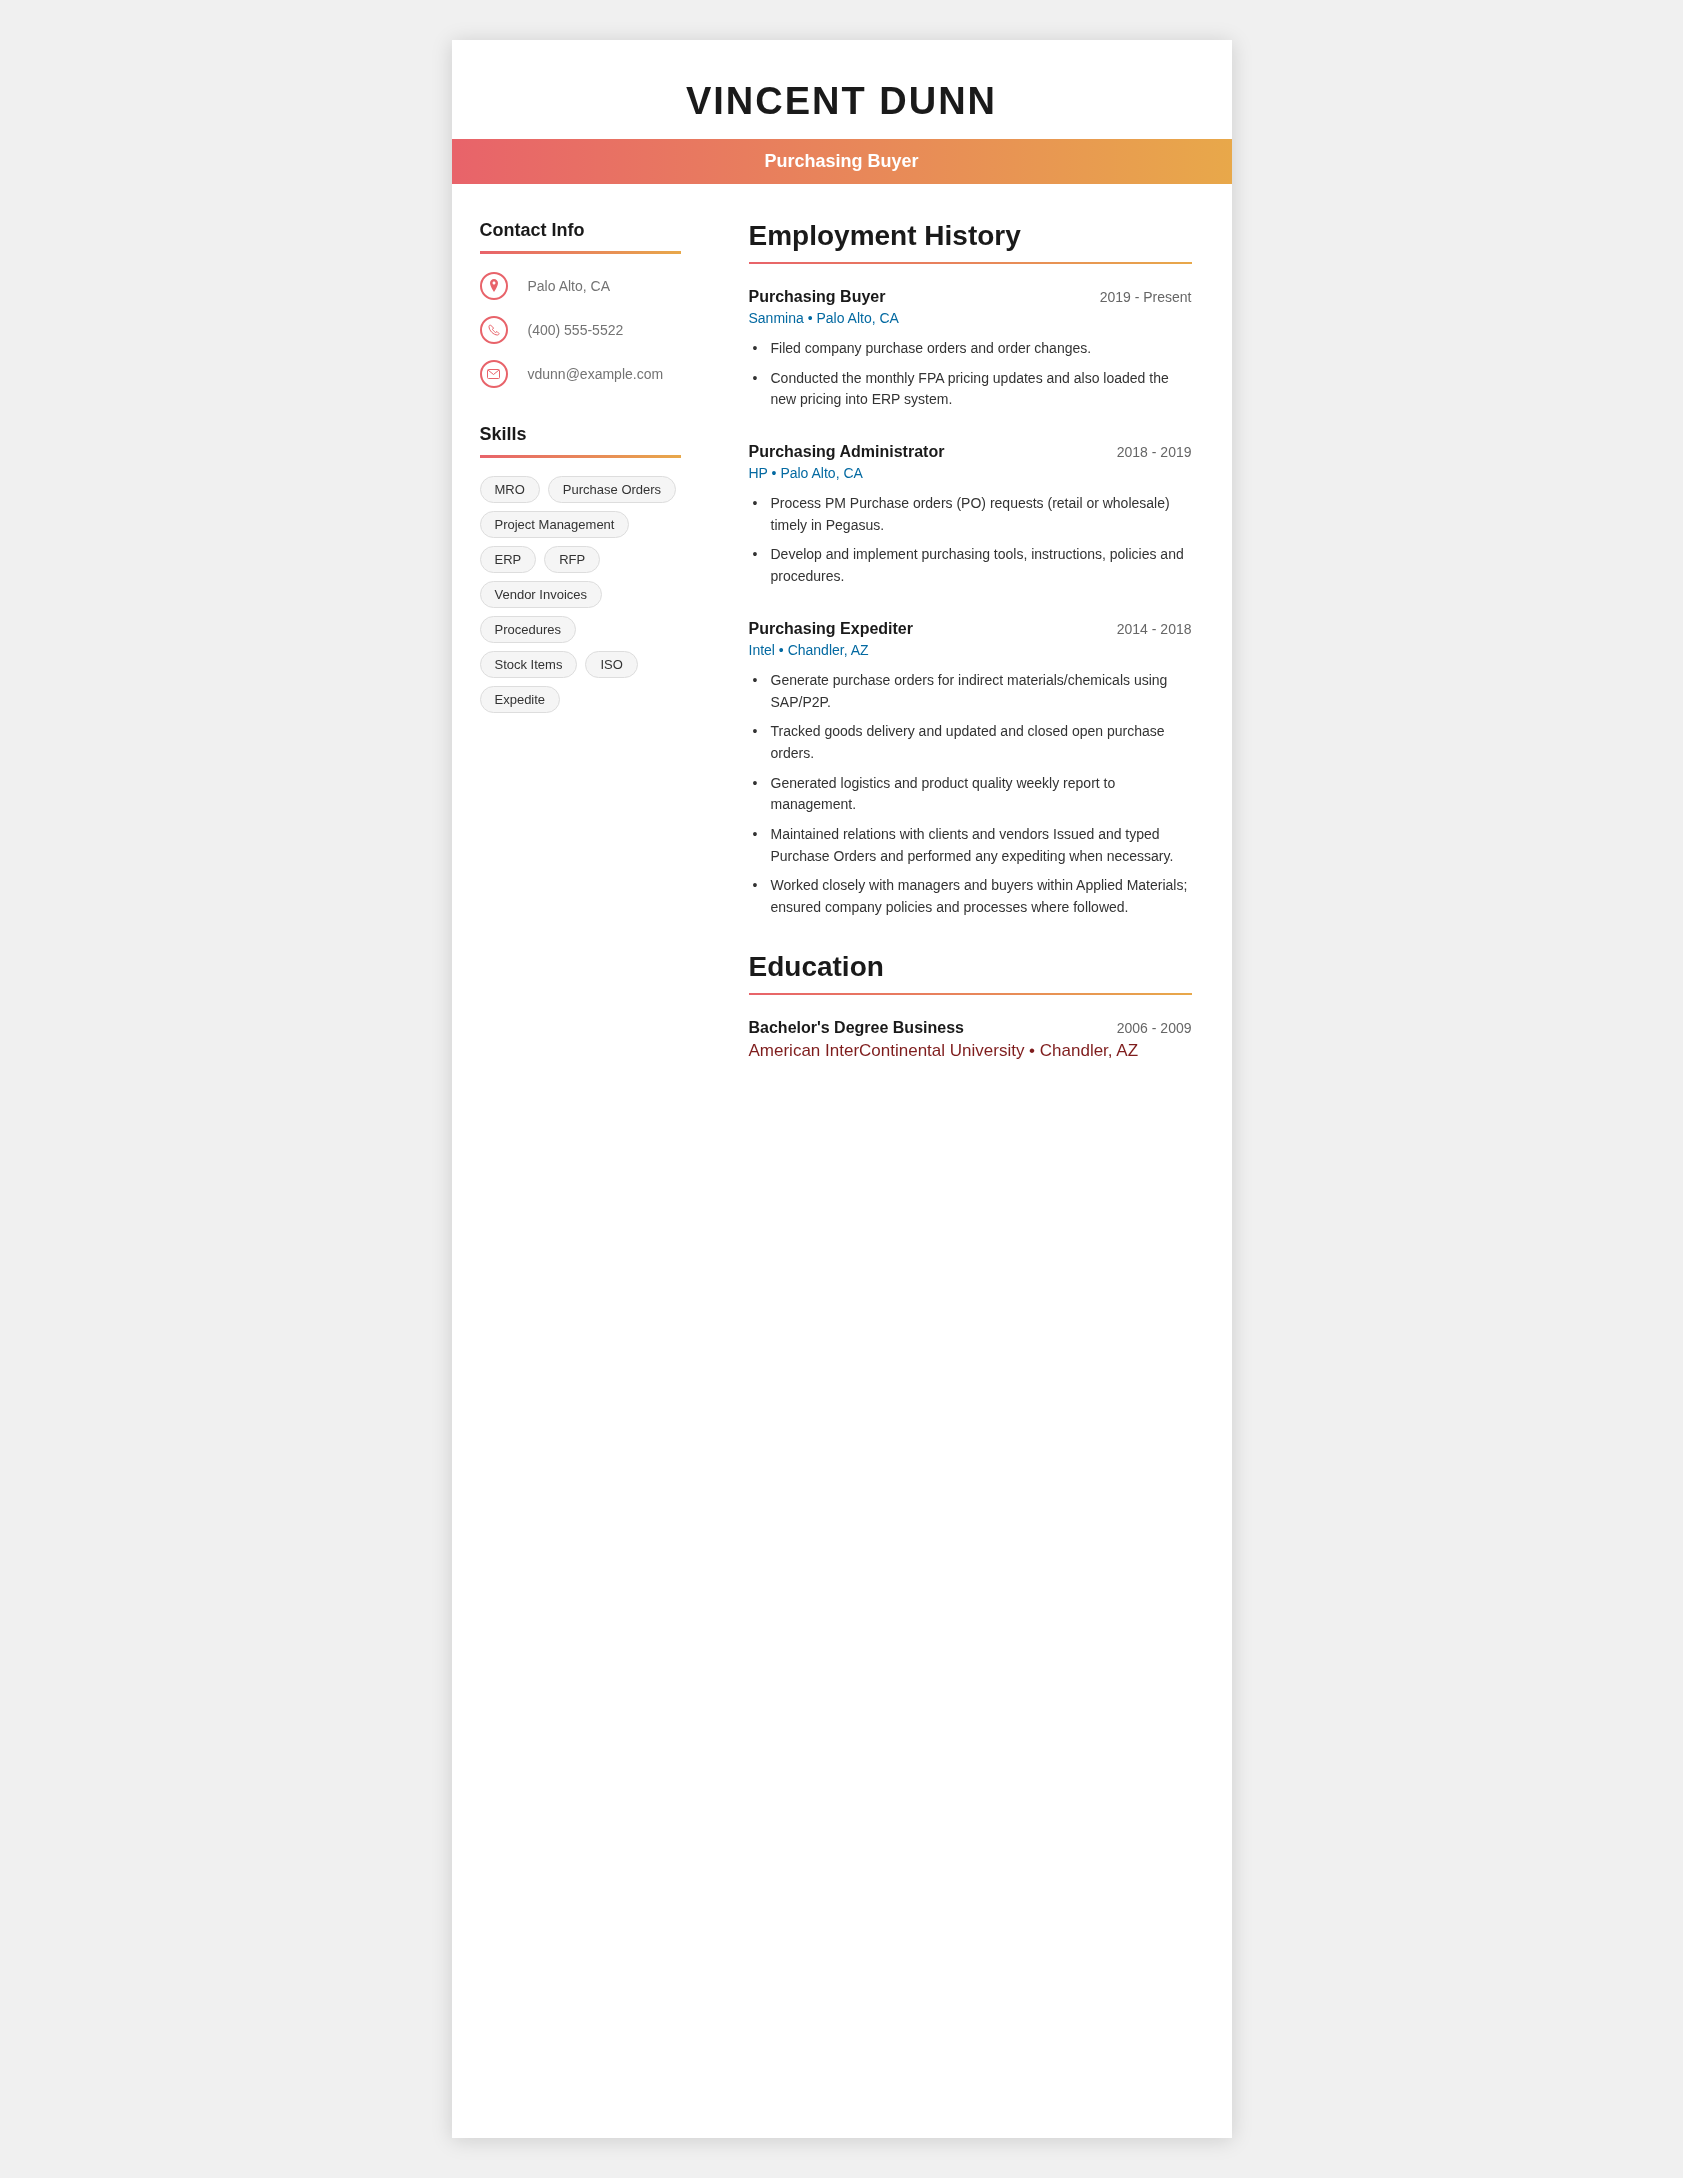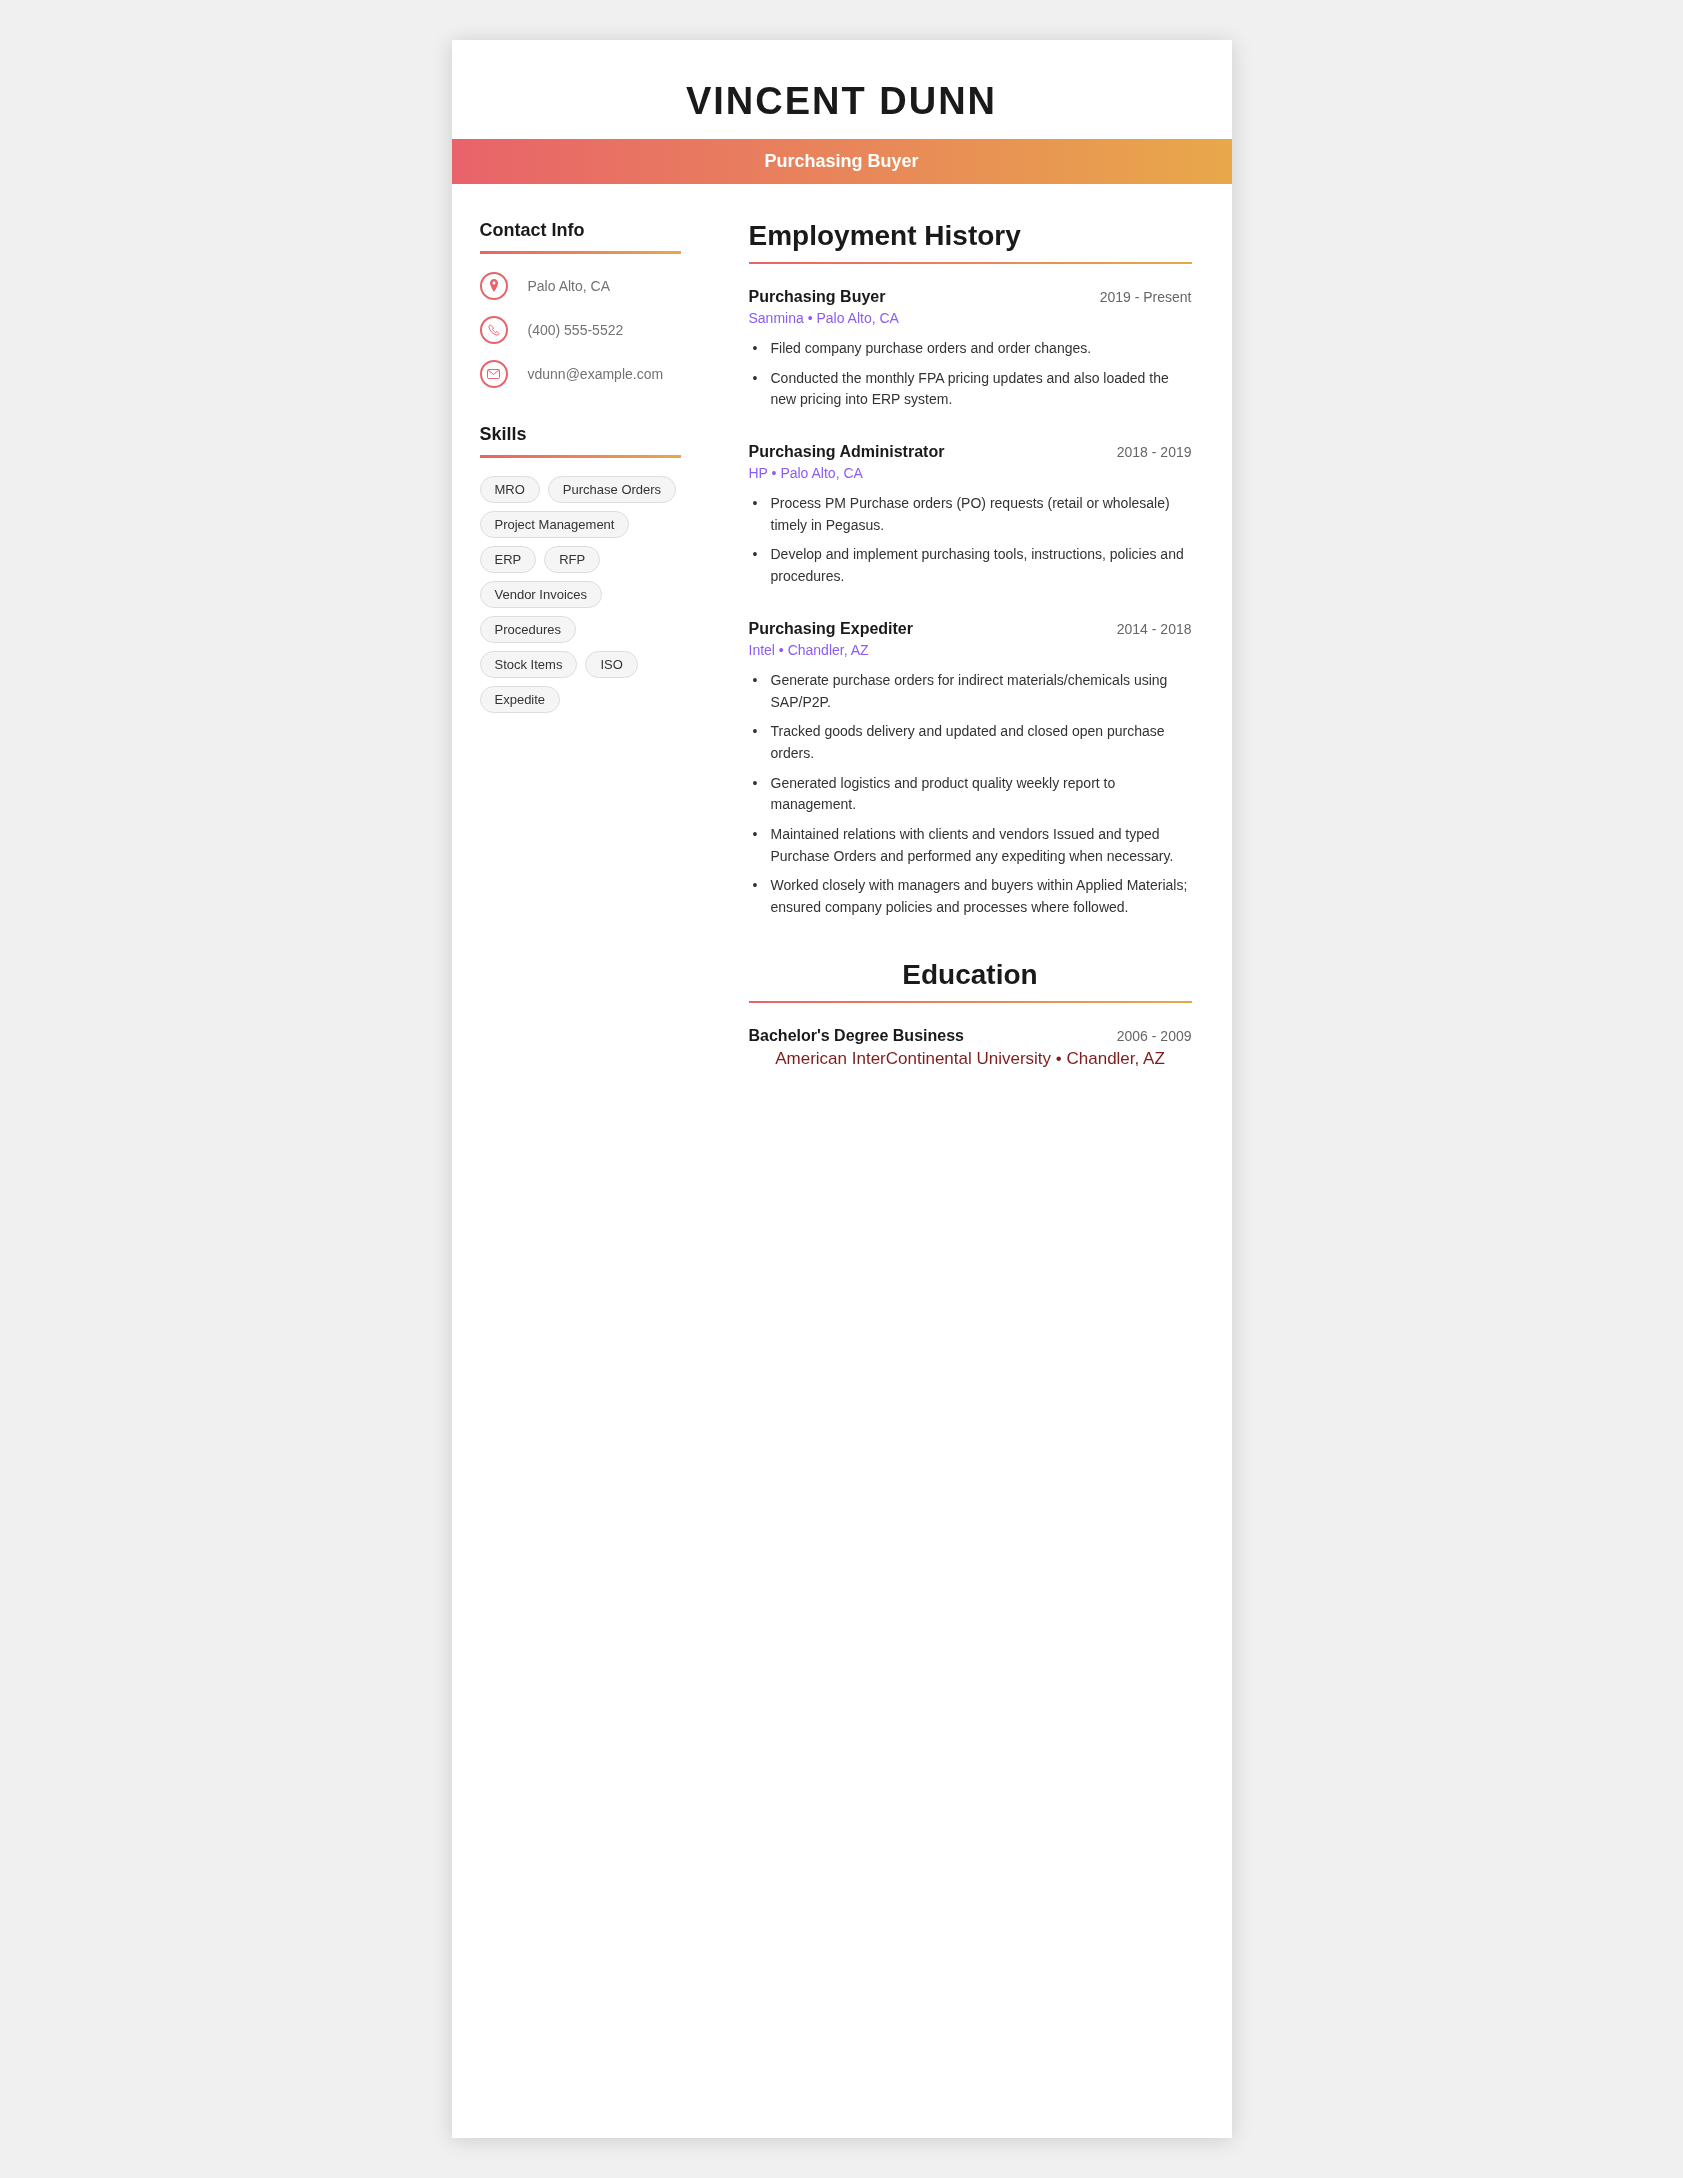--- a/index.html
+++ b/index.html
@@ -130,21 +130,21 @@
       font-weight: 800;
       color: #1a1a1a;
     }
     .job-dates {
       font-size: 14px;
       color: #666;
       white-space: nowrap;
     }
     .job-company {
       font-size: 14px;
-      color: #8b5cf6;
+      color: #0369a1;
       margin-bottom: 12px;
     }
     .job-bullets {
       padding-left: 4px;
       list-style: none;
     }
     .job-bullets li {
       font-size: 14px;
       color: #333;
       line-height: 1.55;
@@ -152,22 +152,21 @@
       padding-left: 18px;
       position: relative;
     }
     .job-bullets li::before {
       content: '•';
       position: absolute;
       left: 0;
       color: #333;
     }
     .education-section {
-      margin-top: 40px;
-      text-align: center;
+      margin-top: 32px;
     }
     .edu-block .job-header {
       margin-bottom: 4px;
     }
     .edu-school {
       font-size: 17px;
       color: #7f1d1d;
     }
   </style>
 </head>

